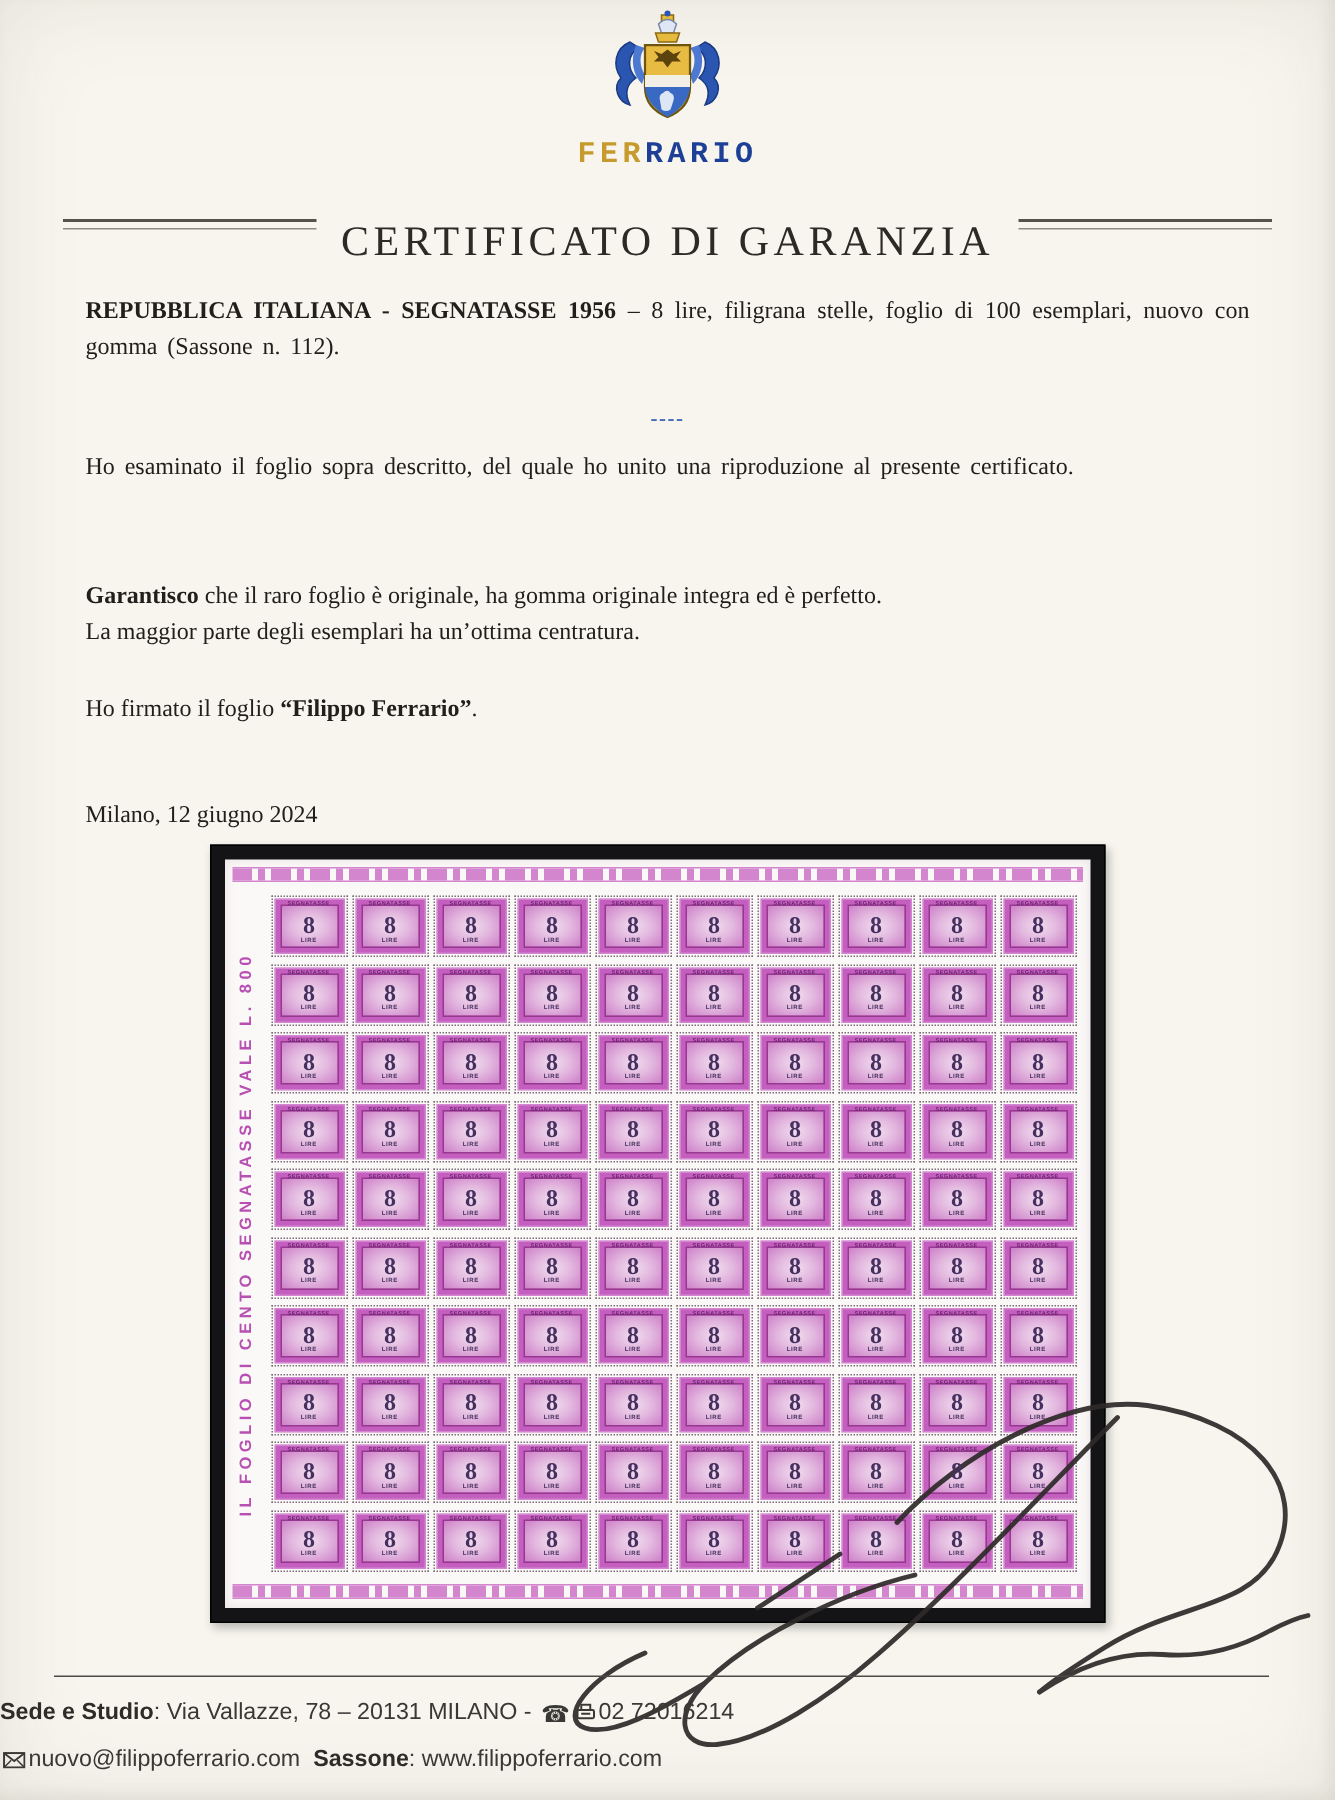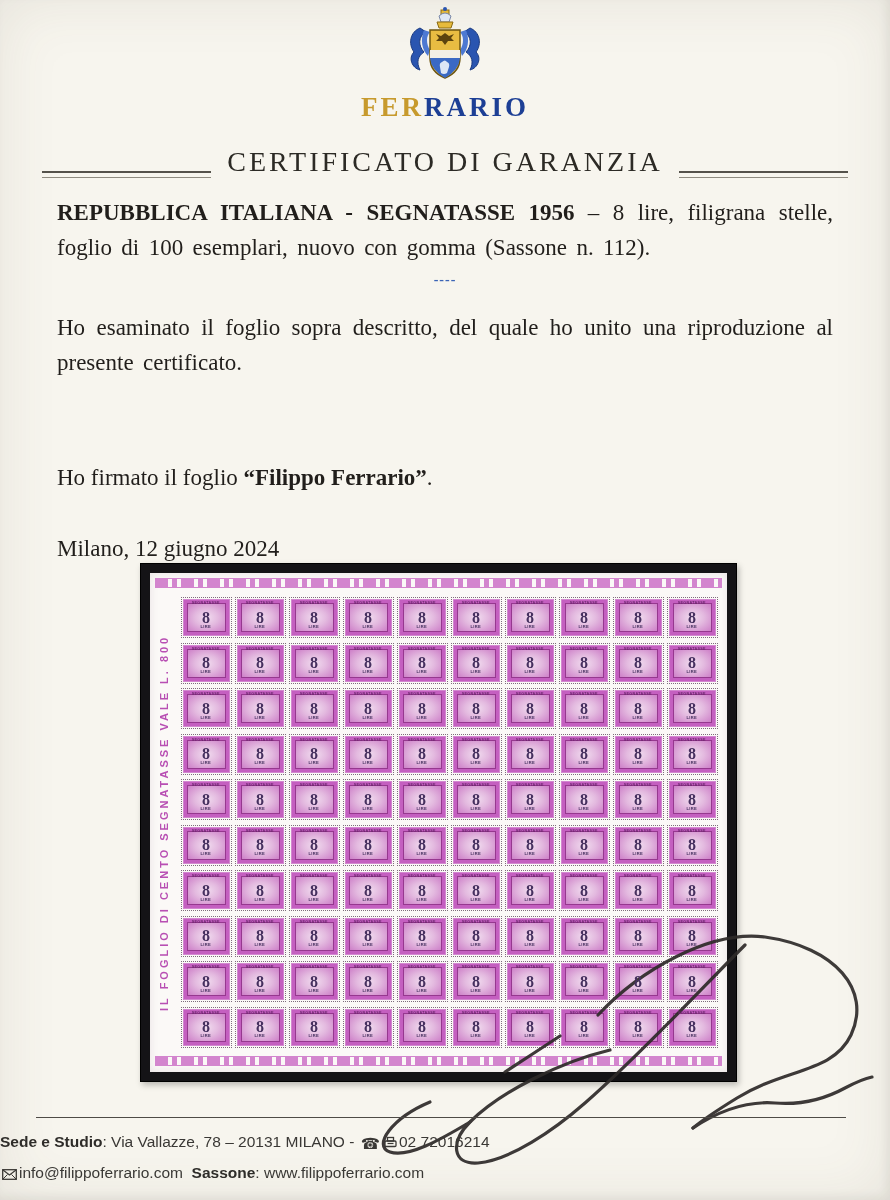--- a/index.html
+++ b/index.html
@@ -5,34 +5,34 @@
   html,body{margin:0;padding:0;background:#d8d5cd;}
   .page{
     position:relative;width:890px;height:1200px;margin:0 auto;
     background:#f7f5ee;
     box-shadow:inset 0 0 60px rgba(90,80,60,.10), inset -4px -4px 10px rgba(0,0,0,.06);
     font-family:"Liberation Serif", serif;color:#211e1b;overflow:hidden;
   }
   
   .logo-block{position:absolute;top:6px;left:0;right:0;text-align:center;}
   .crest{display:block;margin:0 auto;}
-  .brand{font-family:Liberation Serif, serif;font-weight:bold;font-size:27px;letter-spacing:3px;line-height:1;margin-top:2px;}
+  .brand{font-family:Liberation Mono, monospace;font-weight:bold;font-size:20px;letter-spacing:3px;line-height:1;margin-top:2px;}
   .brand .b1{color:var(--gold);}
   .brand .b2{color:var(--blue);}
   .tagline{font-style:italic;font-size:13px;color:#3d58a8;margin-top:2px;letter-spacing:1px;font-family:"DejaVu Serif", serif;}
   
-  .title-row{position:absolute;left:42px;right:42px;top:146px;display:flex;align-items:flex-end;gap:16px;}
+  .title-row{position:absolute;left:42px;right:42px;top:146px;display:flex;align-items:flex-start;gap:16px;}
   .rule{flex:1;height:4px;border-top:2px solid #55524b;border-bottom:1px solid #8f8b80;}
   .cert-title{font-size:28px;letter-spacing:3px;color:#2c2a25;white-space:nowrap;font-weight:400;}
   
-  .txt{position:absolute;left:57px;width:776px;font-size:23px;line-height:1.52;}
+  .txt{position:absolute;left:57px;width:776px;font-size:16px;line-height:1.52;}
   .just{text-align:justify;word-spacing:.16em;}
   .desc{top:196px;}
   .sep{position:absolute;left:0;right:0;top:272px;text-align:center;color:#3b64b6;font-weight:bold;font-size:14px;letter-spacing:1px;}
-  .p1{top:311px;font-family:Liberation Serif, serif;}
+  .p1{top:300px;font-family:Liberation Serif, serif;}
   .p2{top:386px;}
   .p4{top:461px;}
   .dateline{top:532px;}
   b,strong{font-weight:bold;}
   
   .photo{
     position:absolute;left:140px;top:563px;width:597px;height:519px;
     background:#141316;border:1px solid #000;box-sizing:border-box;padding:9px;
     box-shadow:2px 3px 6px rgba(0,0,0,.25);
   }
@@ -113,20 +113,24 @@
   </div>
 
   <div class="txt just desc">
     <b>REPUBBLICA ITALIANA - SEGNATASSE 1956</b><span> – 8 lire, filigrana stelle, foglio di 100 esemplari, nuovo con gomma (Sassone n. 112).</span>
   </div>
 
   <div class="sep">----</div>
 
   <div class="txt just p1">Ho esaminato il foglio sopra descritto, del quale ho unito una riproduzione al presente certificato.</div>
 
+  <div class="txt p2">
+    <b>Garantisco</b><span> che il raro foglio è originale, ha gomma originale integra ed è perfetto.</span><br>
+    <span>La maggior parte degli esemplari ha un’ottima centratura.</span>
+  </div>
 
   <div class="txt p4">
     <span>Ho firmato il foglio </span><b>“Filippo Ferrario”</b><span>.</span>
   </div>
 
   <div class="txt dateline">Milano, 12 giugno 2024</div>
 
   <div class="photo">
     <div class="sheet">
       <div class="band top"></div>
@@ -954,17 +958,17 @@
             <rect x="1" y="5" width="11" height="5.5" rx="1" fill="none" stroke="#3a3835" stroke-width="1.3"></rect>
             <rect x="3.5" y="1.5" width="6" height="3.5" fill="none" stroke="#3a3835" stroke-width="1.3"></rect>
             <line x1="3.5" y1="7.5" x2="9.5" y2="7.5" stroke="#3a3835" stroke-width="1.2"></line>
           </svg></span><span>02 72016214</span>
     </div>
     <div>
       <span class="ficon"><svg width="15" height="11" viewBox="0 0 15 11">
             <rect x="0.7" y="0.7" width="13.6" height="9.6" fill="none" stroke="#3a3835" stroke-width="1.3"></rect>
             <path d="M1 1 L7.5 6 L14 1" fill="none" stroke="#3a3835" stroke-width="1.2"></path>
             <path d="M1 10 L5.5 5.5 M14 10 L9.5 5.5" fill="none" stroke="#3a3835" stroke-width="1.0"></path>
-          </svg></span><span>info@filippoferrario.com</span>&nbsp;&nbsp;<b>Sassone</b><span>: </span><span>www.filippoferrario.com</span>
+          </svg></span><span>nuovo@filippoferrario.com</span>&nbsp;&nbsp;<b>Sassone</b><span>: </span><span>www.filippoferrario.com</span>
     </div>
   </div>
 
 </div>
 
 </body></html>

